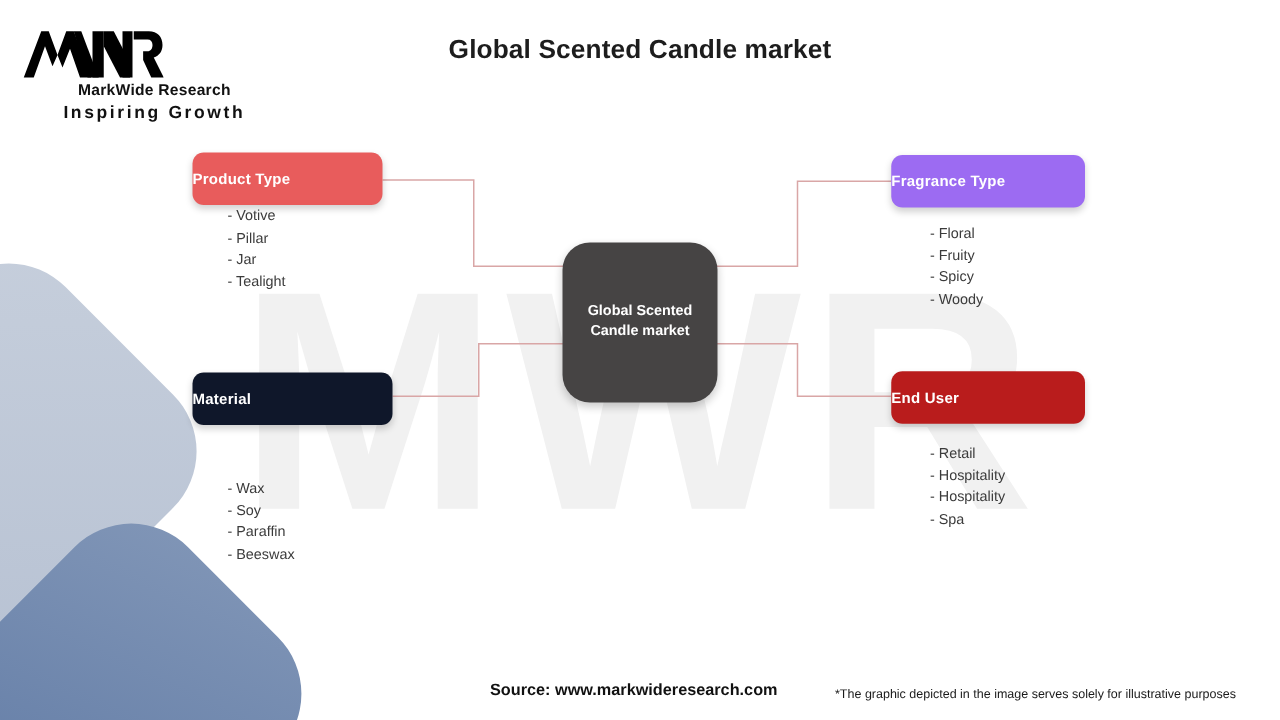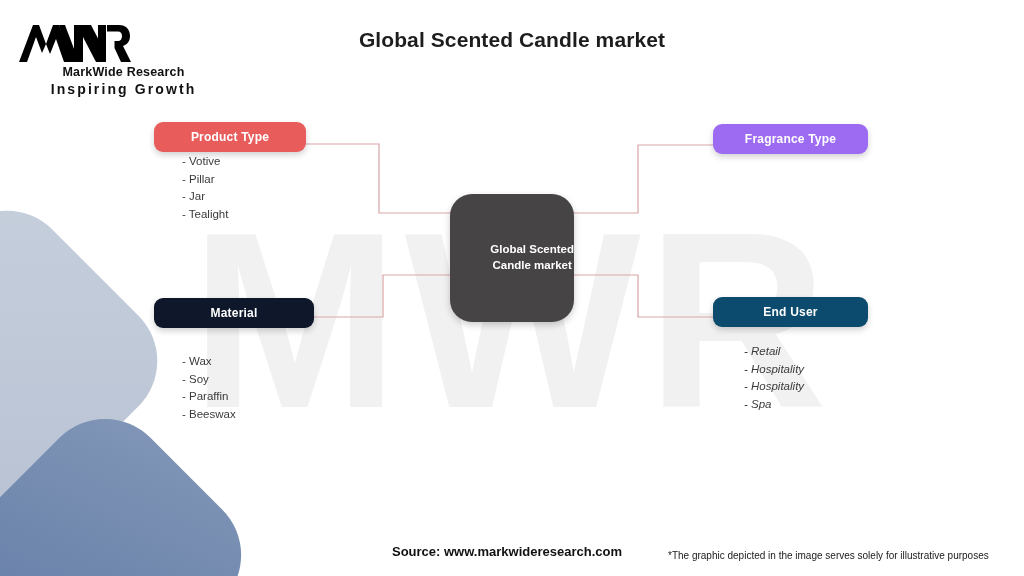--- a/index.html
+++ b/index.html
@@ -108,39 +108,38 @@
     position: absolute;
     left: 450px;
     top: 194px;
     width: 124px;
     height: 128px;
     background: #464444;
     border-radius: 22px;
     box-shadow: 0 3px 7px rgba(0,0,0,.20);
     display: flex;
     align-items: center;
-    justify-content: flex-end;
+    justify-content: center;
   }
   #center-label {
     color: #ffffff;
     font-size: 11.5px;
     font-weight: bold;
     line-height: 1.35;
     text-align: center;
     white-space: pre-line;
   }
 
   
   .cat { position: absolute; }
   .cat-header {
     border-radius: 9px;
-    height: 30px;
+    height: 42px;
     display: flex;
     align-items: center;
-    justify-content: center;
     box-shadow: 0 3px 6px rgba(0,0,0,.18);
   }
   .cat-header span {
     color: #ffffff;
     font-size: 12px;
     font-weight: bold;
     letter-spacing: .2px;
   }
   .cat-items {
     margin-top: 17px;
@@ -154,23 +153,23 @@
   }
 
   #cat-product  { left: 154px; top: 122px; width: 152px; }
   #cat-material { left: 154px; top: 298px; width: 160px; }
   #cat-fragrance{ left: 713px; top: 124px; width: 155px; }
   #cat-enduser  { left: 713px; top: 297px; width: 155px; }
 
   #cat-fragrance .cat-items,
   #cat-enduser .cat-items { padding-left: 31px; }
   #cat-fragrance .cat-items { margin-top: 13px; }
-  #cat-enduser .cat-items   { margin-top: 16px; font-style: italic; }
+  #cat-enduser .cat-items   { margin-top: 16px; }
   #cat-product .cat-items   { margin-top: 1px; }
-  #cat-material .cat-items  { margin-top: 25px; }
+  #cat-material .cat-items  { margin-top: 43px; }
 
   
   #source {
     position: absolute;
     left: 392px;
     top: 544px;
     font-size: 13px;
     font-weight: bold;
     color: #111111;
   }
@@ -250,24 +249,30 @@
       <div class="cat-item">- Soy</div>
       <div class="cat-item">- Paraffin</div>
       <div class="cat-item">- Beeswax</div>
     </div>
   </div>
 
   <div class="cat" id="cat-fragrance">
     <div class="cat-header" style="background: rgb(156, 107, 242);">
       <span>Fragrance Type</span>
     </div>
+    <div class="cat-items">
+      <div class="cat-item">- Floral</div>
+      <div class="cat-item">- Fruity</div>
+      <div class="cat-item">- Spicy</div>
+      <div class="cat-item">- Woody</div>
+    </div>
   </div>
 
   <div class="cat" id="cat-enduser">
-    <div class="cat-header" style="background: #0c4a6e;">
+    <div class="cat-header" style="background: #b91c1c;">
       <span>End User</span>
     </div>
     <div class="cat-items">
       <div class="cat-item">- Retail</div>
       <div class="cat-item">- Hospitality</div>
       <div class="cat-item">- Hospitality</div>
       <div class="cat-item">- Spa</div>
     </div>
   </div>
 

